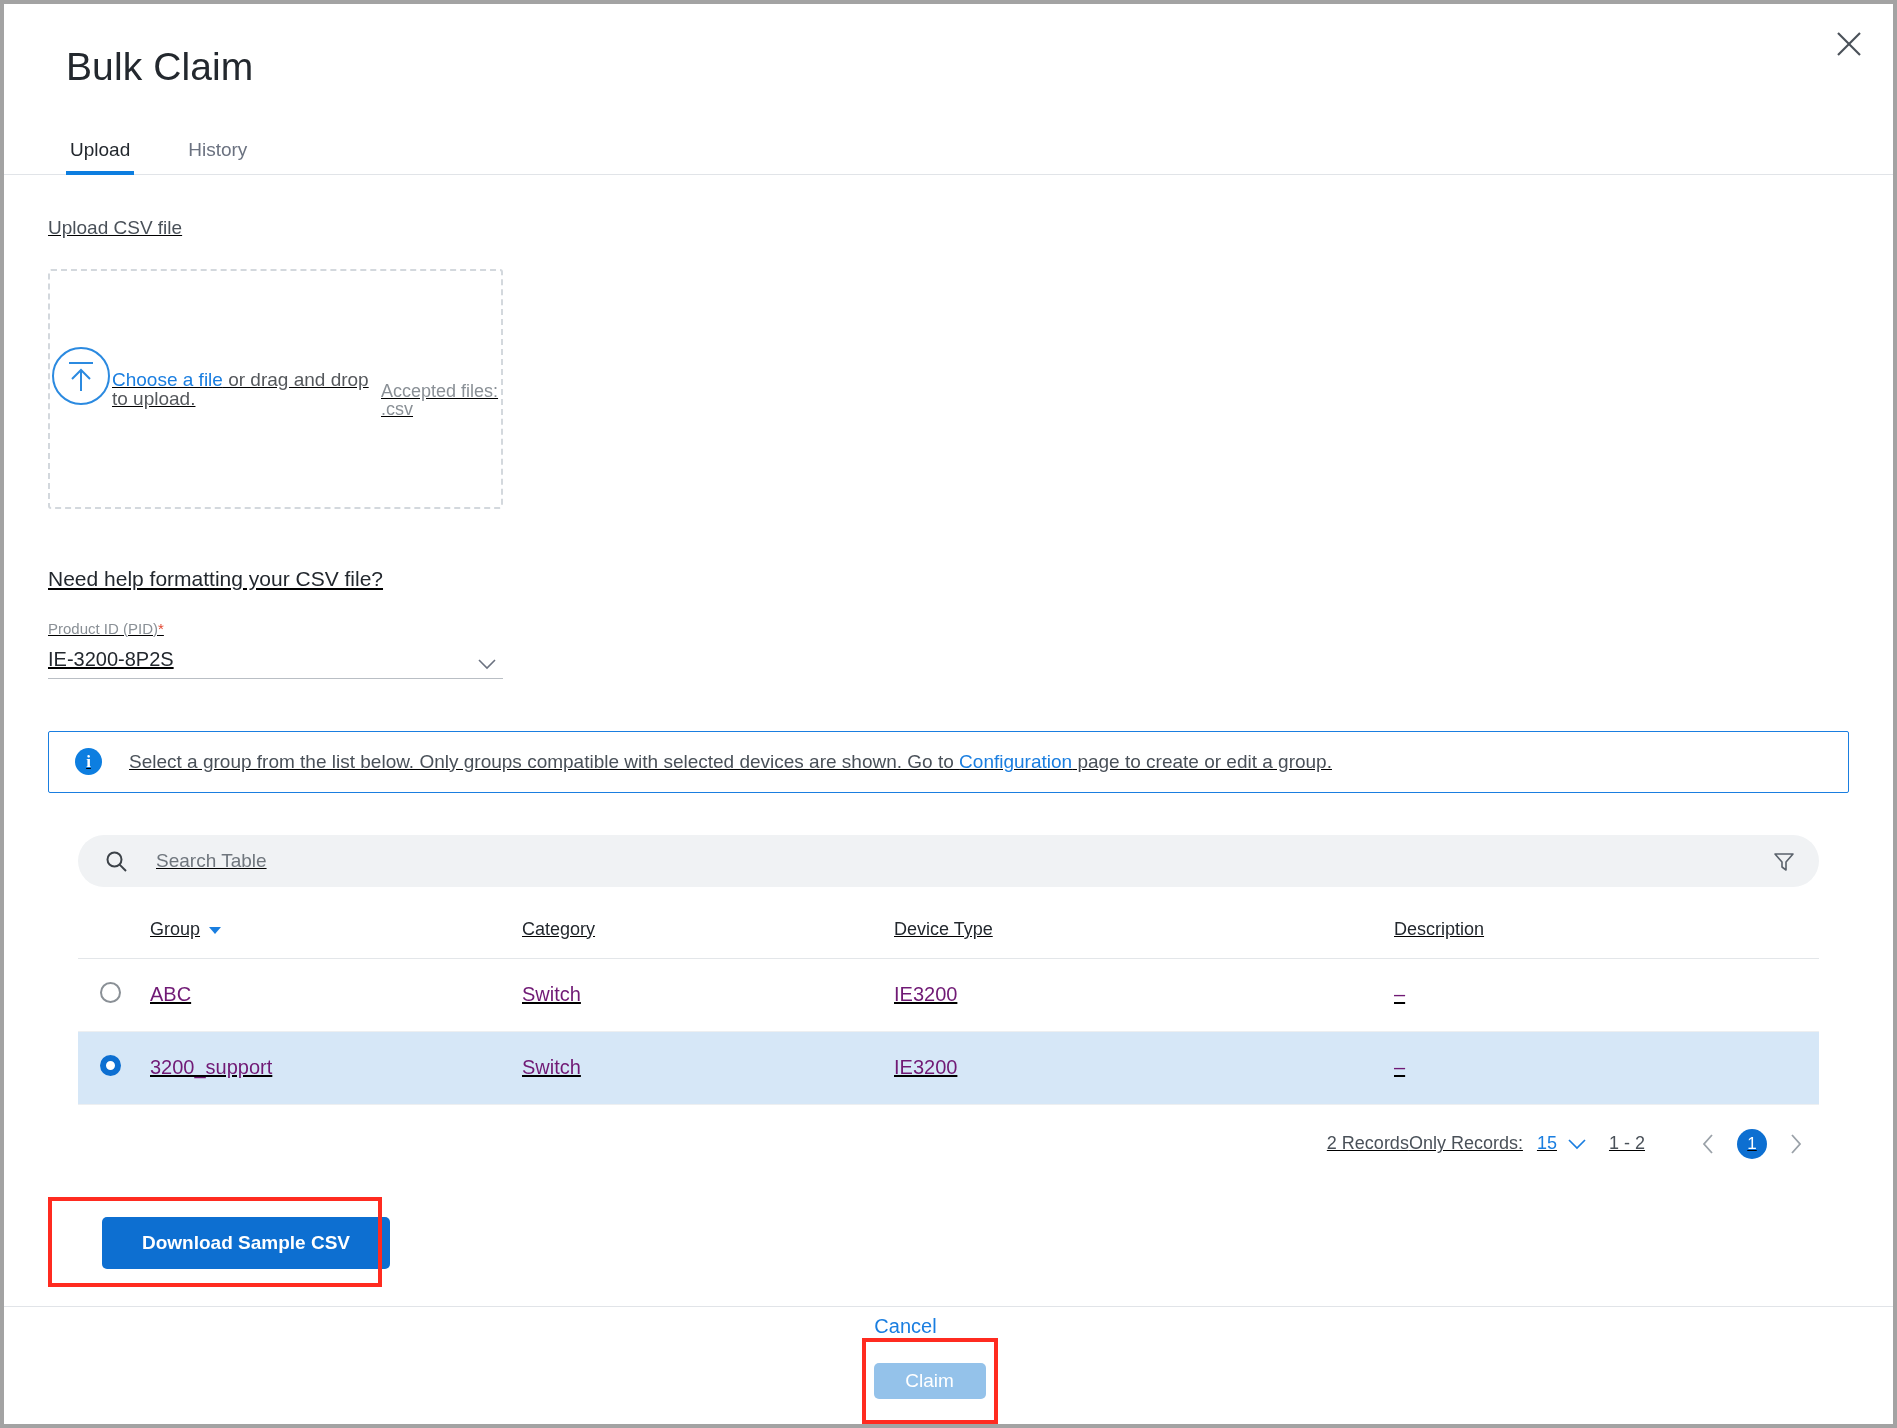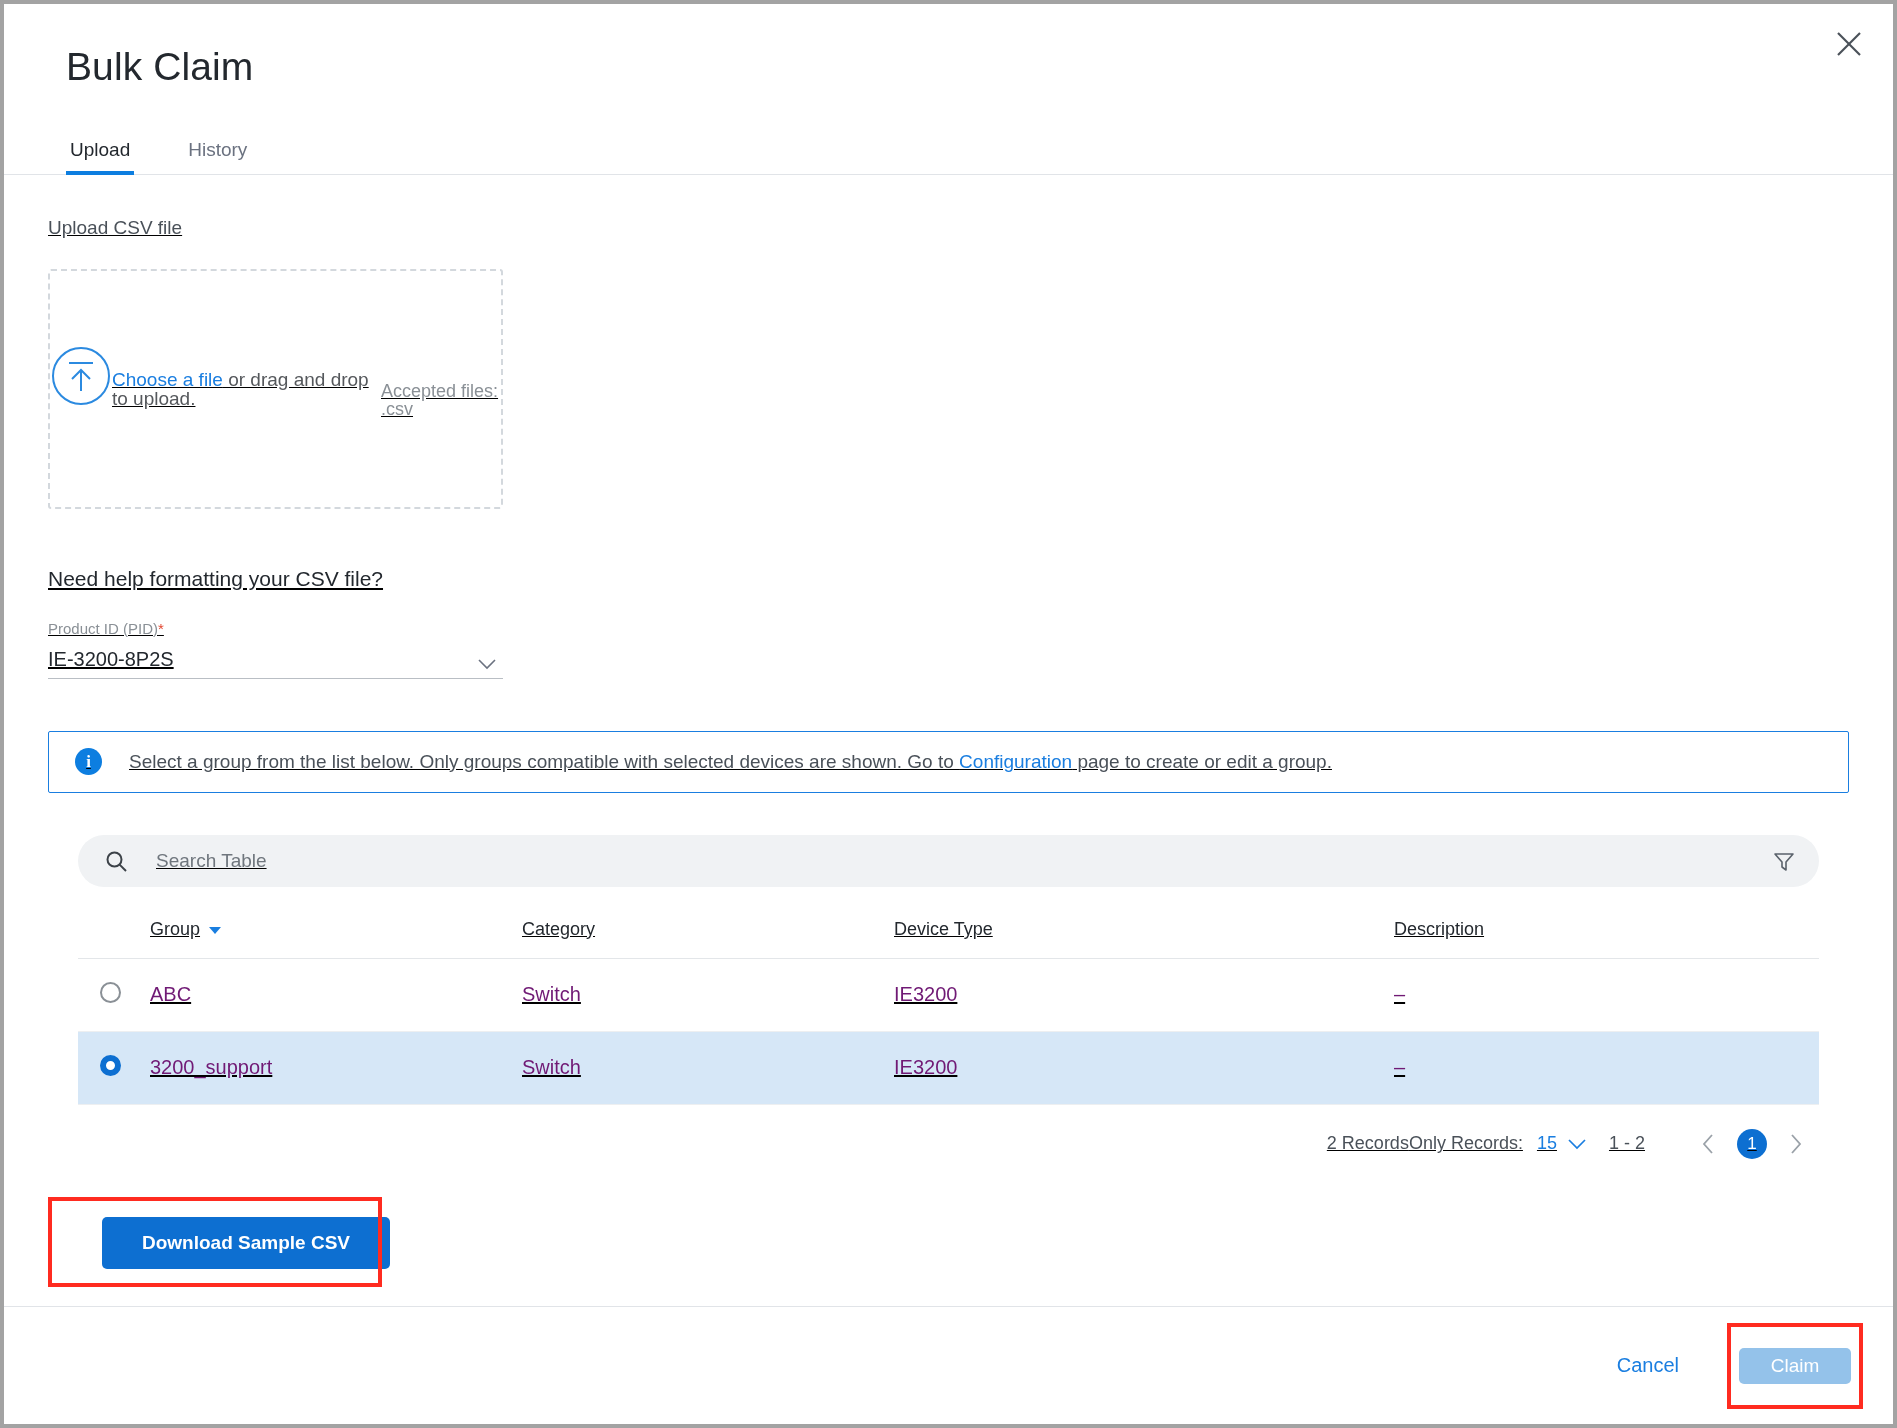--- a/index.html
+++ b/index.html
@@ -344,23 +344,24 @@
     margin-left: 32px;
   }
 
   
   .footer {
     border-top: 1px solid #e1e4e8;
     height: 118px;
     display: flex;
     align-items: center;
     justify-content: flex-end;
-    padding-right: 30px;
-    box-sizing: border-box;
-    position: relative;
+    padding-right: 38px;
+    box-sizing: border-box;
+    position: relative;
+    flex-direction: column;
   }
   .cancel-link {
     font-size: 20px;
     color: #1a7ee0;
     cursor: pointer;
     margin-right: 48px;
   }
   .claim-wrap {
     position: relative;
     width: 136px;

